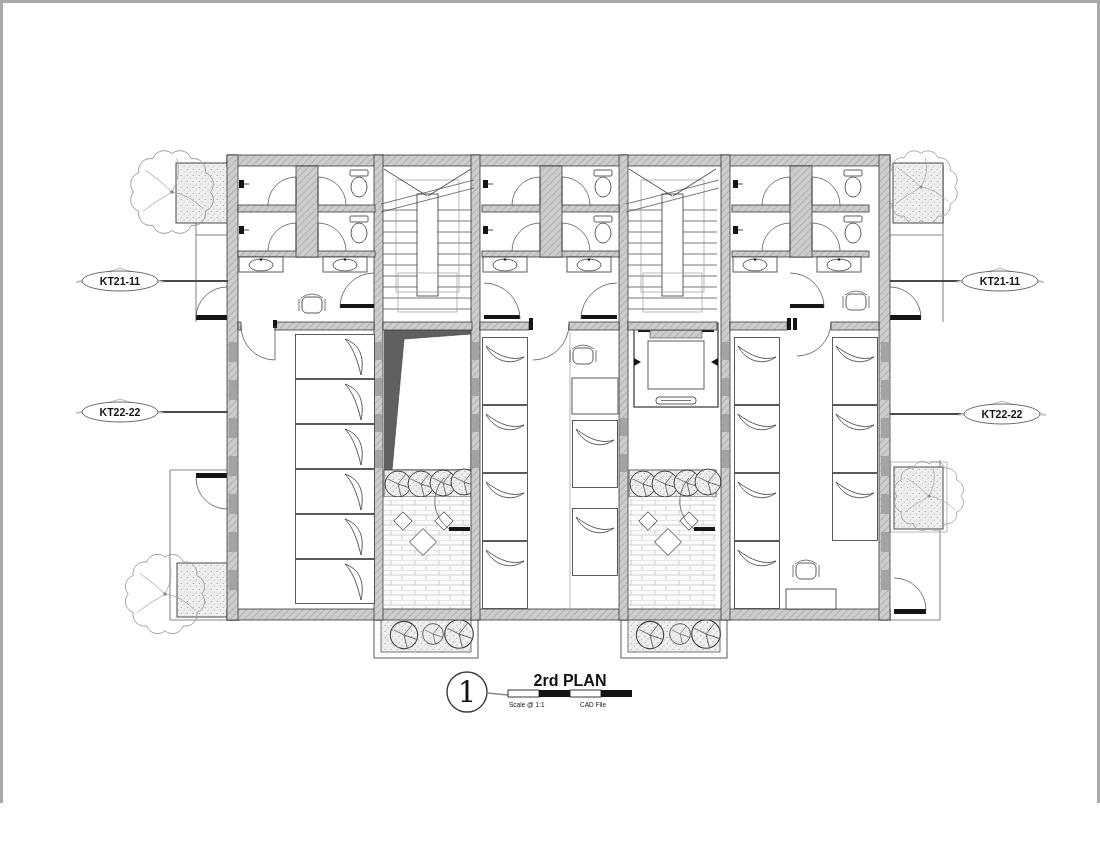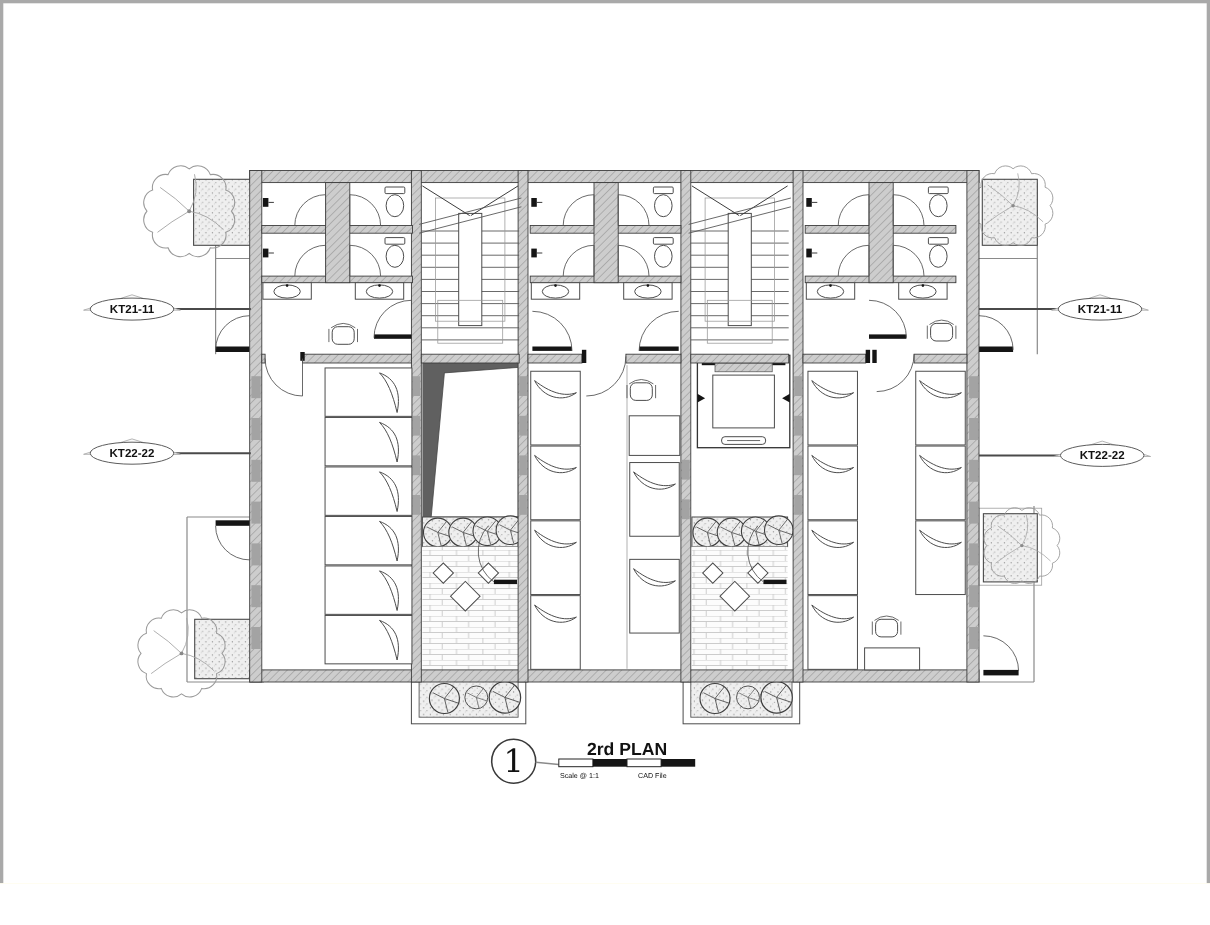--- a/index.html
+++ b/index.html
@@ -1,16 +1,16 @@
 <!DOCTYPE html>
 <html><head>
 <meta charset="utf-8">
 <style>
   html,body{margin:0;padding:0;background:#fff;}
-  .canvas{position:relative;width:1100px;height:803px;background:#fde047;overflow:hidden;}
+  .canvas{position:relative;width:1100px;height:803px;background:#0ea5e9;overflow:hidden;}
   svg{display:block;}
   .w   {fill:url(#wallp);stroke:#3a3a3a;stroke-width:.8;}
   .ln  {stroke:#3a3a3a;fill:none;stroke-width:.9;}
   .thin{stroke:#9a9a9a;fill:none;stroke-width:.7;}
   .furn{fill:#ffffff;stroke:#4a4a4a;stroke-width:.9;}
   .blk {fill:#151515;stroke:none;}
   .arc {fill:none;stroke:#555;stroke-width:.8;}
   .rail{stroke:#8a8a8a;stroke-width:1.1;fill:none;}
   .txt {font-family:"Liberation Sans",sans-serif;fill:#111;}
   .serif{font-family:"DejaVu Serif",serif;fill:#111;}

